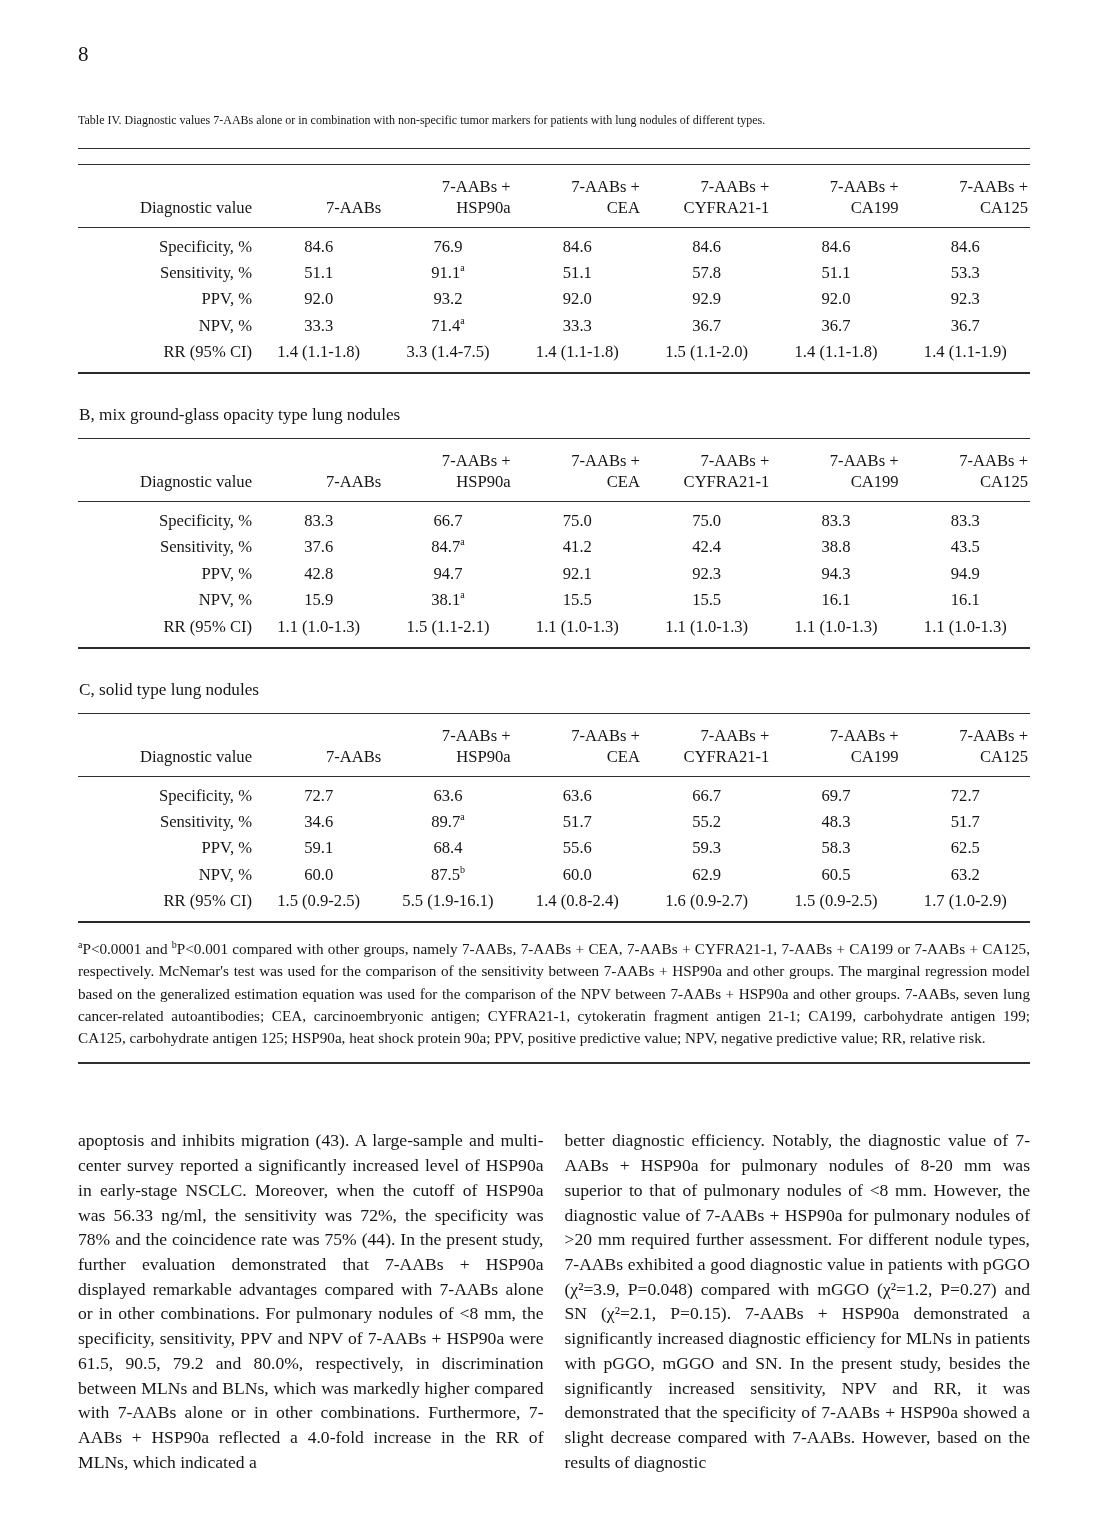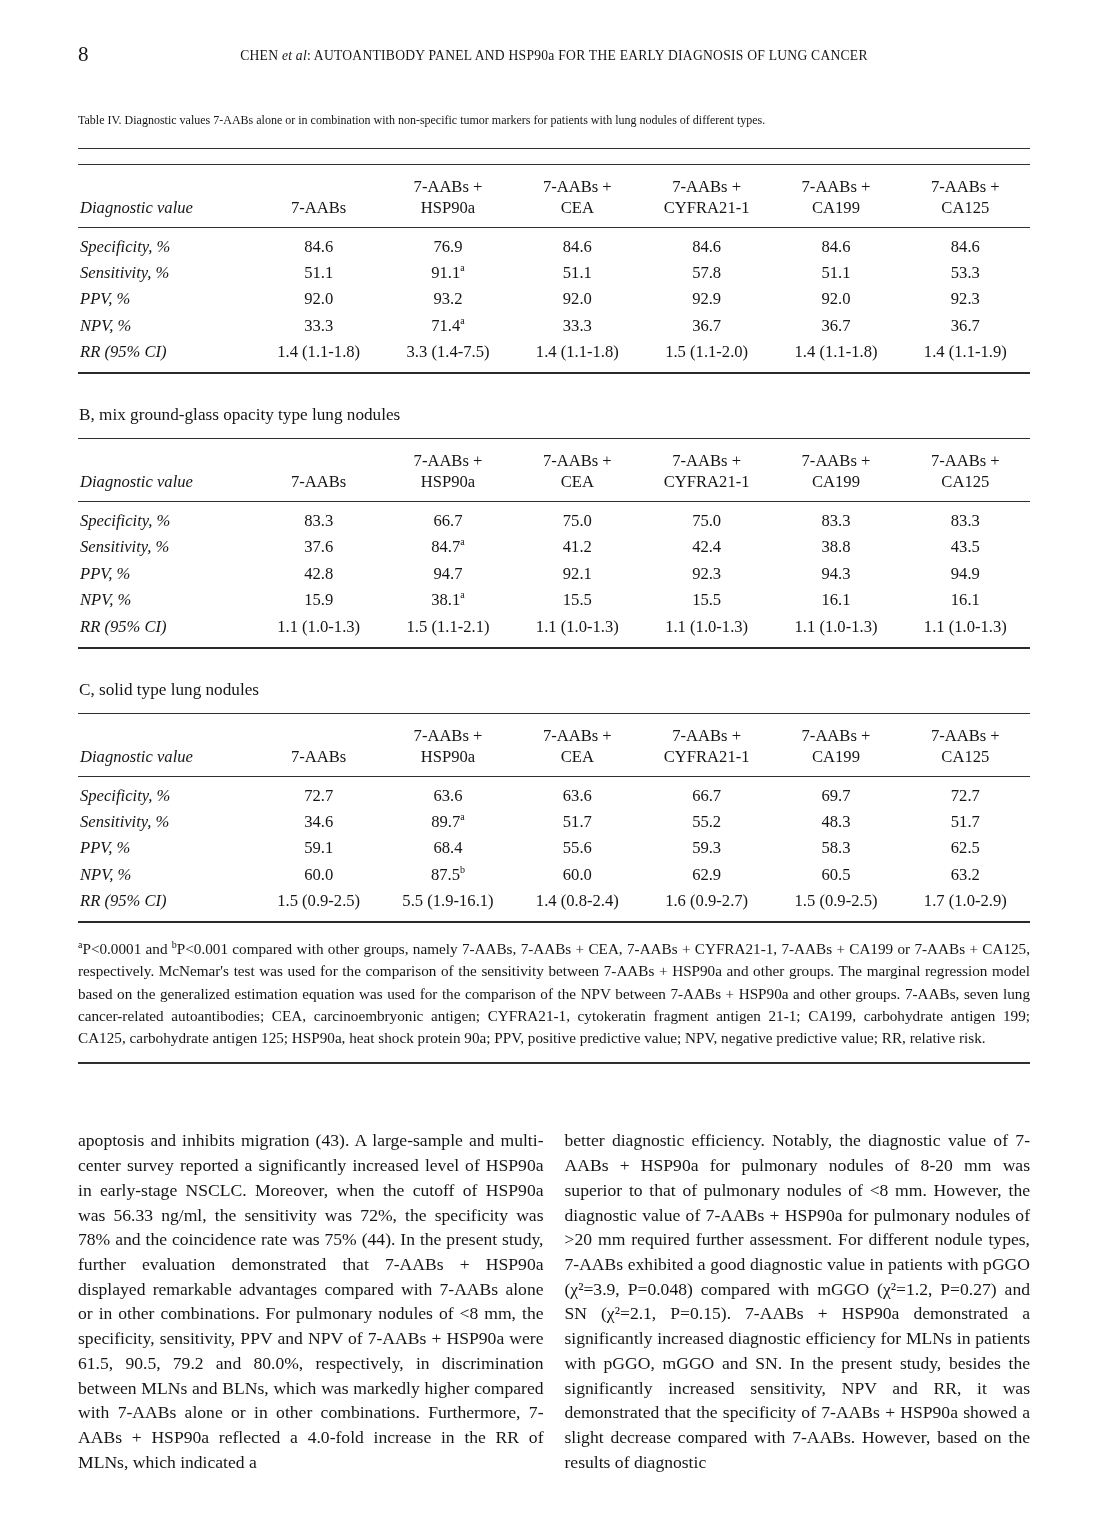--- a/index.html
+++ b/index.html
@@ -34,45 +34,44 @@
   .tsection-label { font-size:17.2px; padding:2px 0 0 1px; }
   table.dtable {
     width:100%; margin-top:13px;
     border-collapse:collapse; table-layout:fixed;
     border-top:1.5px solid #2f2f2f;
     border-bottom:2px solid #2a2a2a;
     font-size:16.6px;
   }
   table.dtable thead { border-bottom:1.5px solid #2f2f2f; }
   table.dtable th {
-    font-weight:normal; text-align:center; vertical-align:bottom;
+    font-weight:normal; text-align:right; vertical-align:bottom;
     padding:11px 2px 9px; line-height:21px;
   }
-  table.dtable th.first, table.dtable td.first { width:176px; text-align:left;font-style:italic; }
+  table.dtable th.first, table.dtable td.first { width:176px; text-align:right; }
   table.dtable td { text-align:center; padding:3.2px 2px; line-height:20px; }
   table.dtable tbody tr:first-child td { padding-top:9px; }
   table.dtable tbody tr:last-child td { padding-bottom:10px; }
   sup { font-size:10px; vertical-align:super; line-height:0; }
 
   
   .footnote { margin-top:15px; font-size:15.2px; line-height:22.3px; text-align:justify; }
 
   
   .body-cols { display:flex; gap:21px; margin-top:64px; }
   .bodycol { flex:1; font-size:17.6px; line-height:24.7px; text-align:justify; }
 </style>
 </head>
 <body>
 
 <div class="page">
   <div class="content">
 
     <div class="head-row">
       <span class="pagenum">8</span>
-      <span class="running-head"><span>CHEN </span><span class="etal">et al</span><span>:  AUTOANTIBODY PANEL AND HSP90a FOR THE EARLY DIAGNOSIS OF LUNG CANCER</span></span>
     </div>
 
     <p class="caption">Table IV. Diagnostic values 7-AABs alone or in combination with non-specific tumor markers for patients with lung nodules of different types.</p>
 
     <div class="rule rule-caption"></div>
 
     <div>
         <div class="tsection">
           <table class="dtable">
             <thead>

